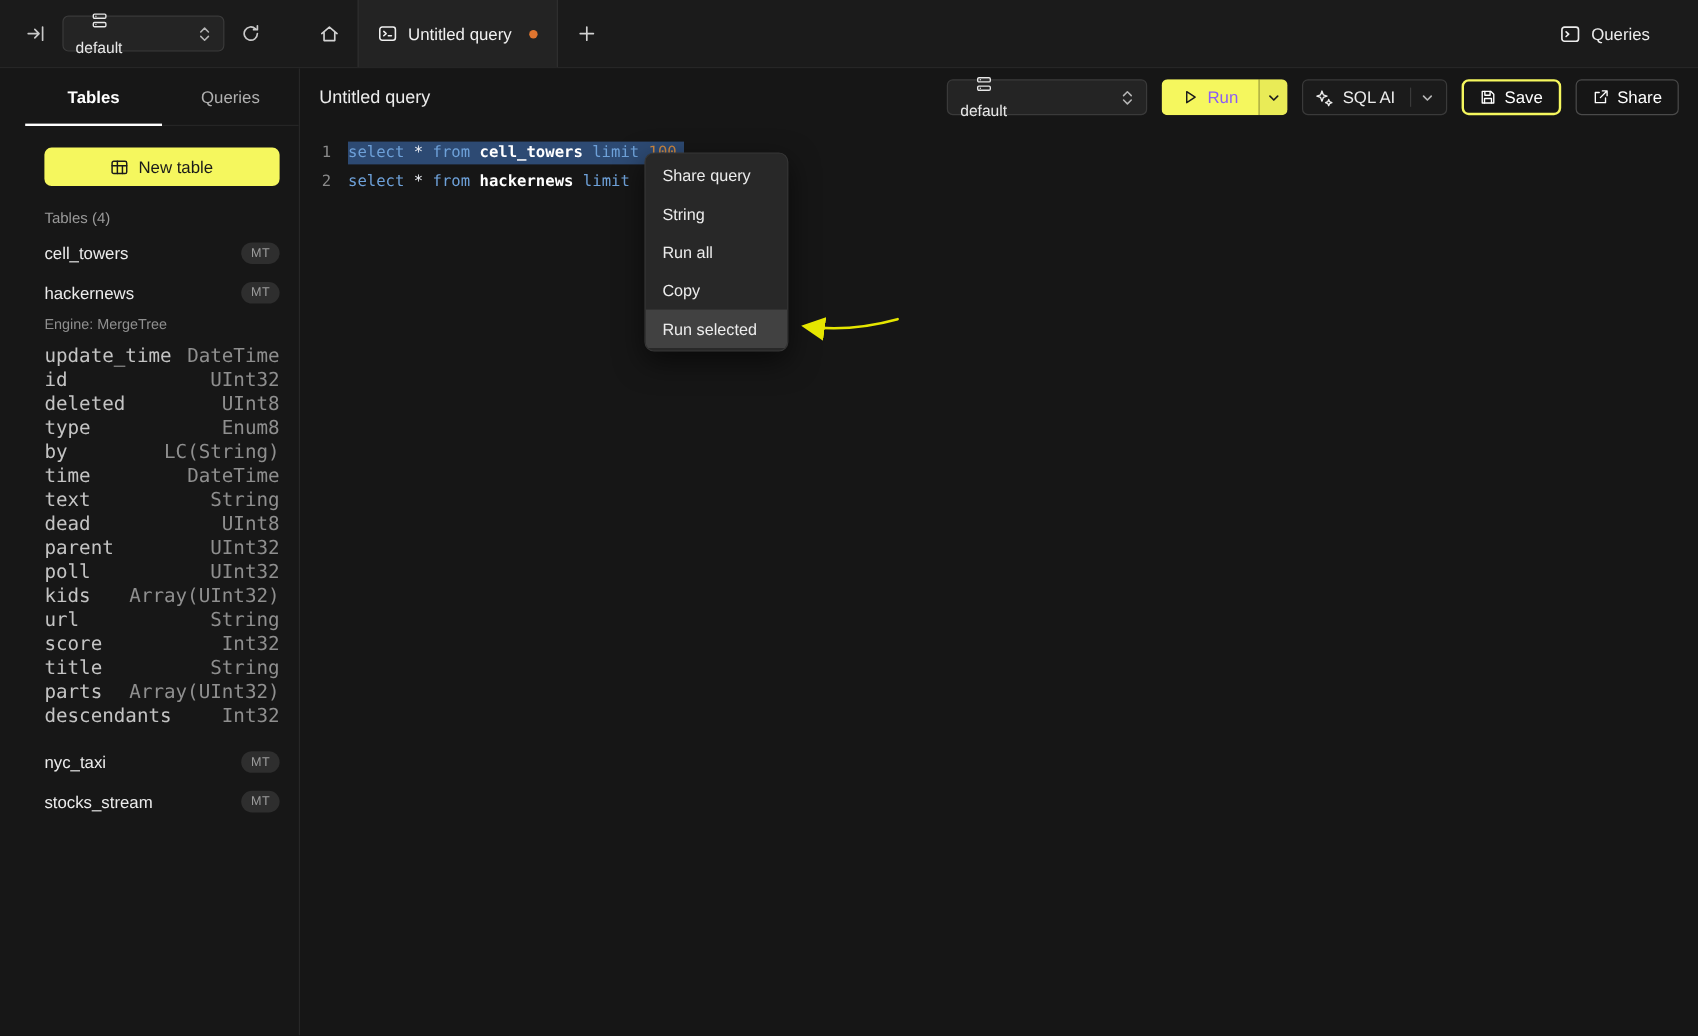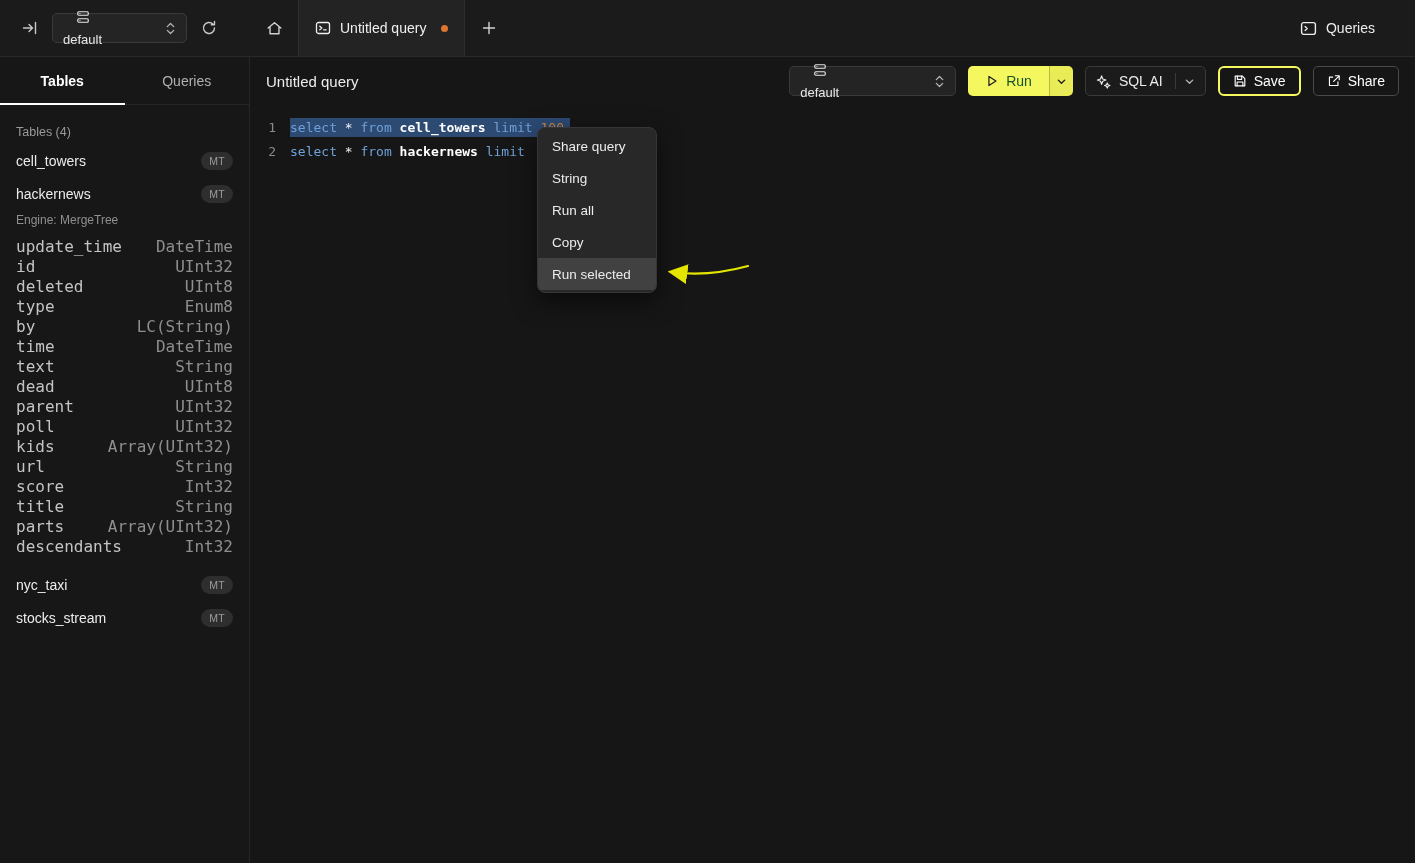--- a/index.html
+++ b/index.html
@@ -16,21 +16,21 @@
   .db-select.wide { width:167px; }
   .tabstrip { display:flex; align-items:stretch; }
   .tab-home { width:48px; display:flex; align-items:center; justify-content:center; color:#d2d2d2; cursor:pointer; }
   .tab-active { display:flex; align-items:center; gap:9px; padding:0 16px; background:#232323; border-left:1px solid #2e2e2e; border-right:1px solid #2e2e2e; color:#f0f0f0; font-size:14px; cursor:pointer; }
   .tab-dot { width:7px; height:7px; border-radius:50%; background:#e0752f; margin-left:6px; flex:none; }
   .tab-plus { width:48px; display:flex; align-items:center; justify-content:center; color:#d2d2d2; font-size:20px; font-weight:300; cursor:pointer; }
   .topbar-right { margin-left:auto; display:flex; align-items:center; gap:9px; padding-right:40px; color:#ececec; font-size:14px; cursor:pointer; }
 
   
   .content { display:flex; height:806px; }
-  .sidebar { width:250px; flex:none; border-right:1px solid #272727; display:flex; flex-direction:column; overflow:hidden; background:#171717; }
+  .sidebar { width:250px; flex:none; border-right:1px solid #272727; display:flex; flex-direction:column; overflow:hidden; background:#171717;padding-left:21px; }
   .main { flex:1; position:relative; background:#161616; }
 
   
   .sidebar-tabs { display:flex; height:48px; border-bottom:1px solid #252525; flex:none; }
   .s-tab { flex:1; display:flex; align-items:center; justify-content:center; font-size:14px; color:#b0b0b0; position:relative; cursor:pointer; }
   .s-tab.active { color:#ffffff; font-weight:600; }
   .s-tab.active::after { content:""; position:absolute; left:0; right:0; bottom:-1px; height:2px; background:#ffffff; }
   .btn-new-table { margin:18px 16px 0; height:32px; flex:none; background:#f5f75e; border:none; border-radius:6px; display:flex; align-items:center; justify-content:center; gap:8px; color:#1a1a1a; font-size:14px; font-weight:500; font-family:inherit; cursor:pointer; }
   .search-box { margin:16px 16px 0; height:32px; flex:none; background:#1d1d1d; border:1px solid #303030; border-radius:6px; display:flex; align-items:center; padding:0 10px; gap:8px; color:#7f7f7f; }
   .search-box input { background:transparent; border:none; outline:none; color:#d0d0d0; font-size:13px; width:100%; font-family:inherit; }
@@ -44,21 +44,21 @@
   .columns { padding-bottom:12px; }
   .column-row { height:20px; display:flex; align-items:center; justify-content:space-between; font-family:"DejaVu Sans Mono", monospace; font-size:16px; cursor:pointer; }
   .column-name { color:#c4c4c4; }
   .column-type { color:#8f8f8f; }
 
   
   .main-header { height:48px; display:flex; align-items:center; padding:0 16px; }
   .page-title { font-size:15px; color:#ececec; }
   .toolbar { margin-left:auto; display:flex; align-items:center; gap:12px; }
   .run-btn { display:flex; height:30px; border-radius:5px; overflow:hidden; cursor:pointer; }
-  .run-main { background:#f5f75e; display:flex; align-items:center; gap:7px; padding:0 17px; color:#14532d; font-size:14px; font-weight:500; }
+  .run-main { background:#f5f75e; display:flex; align-items:center; gap:7px; padding:0 17px; color:#8b5cf6; font-size:14px; font-weight:500; }
   .run-caret { background:#e9eb57; width:24px; display:flex; align-items:center; justify-content:center; border-left:1px solid rgba(0,0,0,.22); color:#1c1c1c; }
   .sqlai-btn { height:30px; border:1px solid #3a3a3a; border-radius:5px; display:flex; align-items:center; padding:0 10px; gap:8px; color:#ececec; font-size:14px; background:#1b1b1b; cursor:pointer; }
   .sqlai-divider { width:1px; height:16px; background:#3a3a3a; margin-left:4px; }
   .save-btn { height:30px; border:2px solid #f5f75e; border-radius:6px; background:transparent; display:flex; align-items:center; gap:7px; padding:0 13px; color:#ffffff; font-size:14px; font-family:inherit; cursor:pointer; }
   .share-btn { height:30px; border:1px solid #4a4a4a; border-radius:5px; background:transparent; display:flex; align-items:center; gap:7px; padding:0 13px; color:#ffffff; font-size:14px; font-family:inherit; cursor:pointer; }
 
   
   .editor { padding-top:10px; font-family:"DejaVu Sans Mono", monospace; font-size:13px; }
   .code-line { display:flex; height:24px; align-items:center; }
   .ln { width:26px; text-align:right; color:#8a8a8a; flex:none; }
@@ -151,20 +151,29 @@
 </div>
 
 <div class="content">
 
   <aside class="sidebar">
     <div class="sidebar-tabs">
       <div class="s-tab active">Tables</div>
       <div class="s-tab">Queries</div>
     </div>
 
+    <button class="btn-new-table">
+      <span>
+        <svg width="15" height="15" viewBox="0 0 16 16" fill="none" stroke="#1a1a1a" stroke-width="1.3" stroke-linecap="round">
+            <rect x="1.5" y="2.5" width="13" height="11" rx="1.5"></rect>
+            <path d="M1.5 6.5h13M6.2 2.5v11M10.7 6.5v7"></path>
+          </svg>
+      </span>
+      <span>New table</span>
+    </button>
 
 
     <div class="section-label">Tables (4)</div>
 
     <div class="tables-list">
   <div class="table-row">
     <span class="table-name">cell_towers</span>
     <span class="badge">MT</span>
   </div>
 

